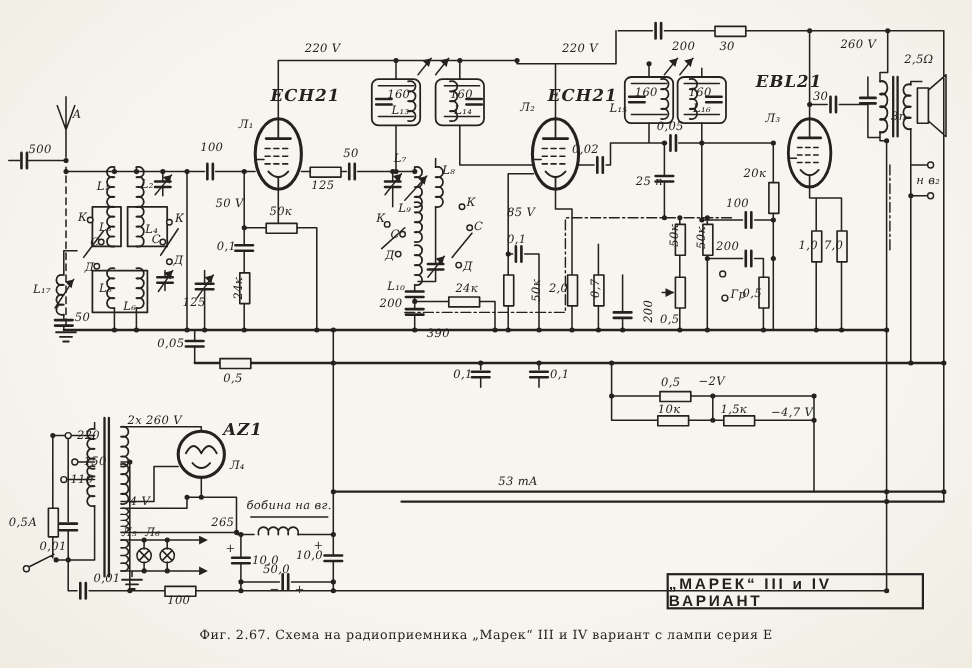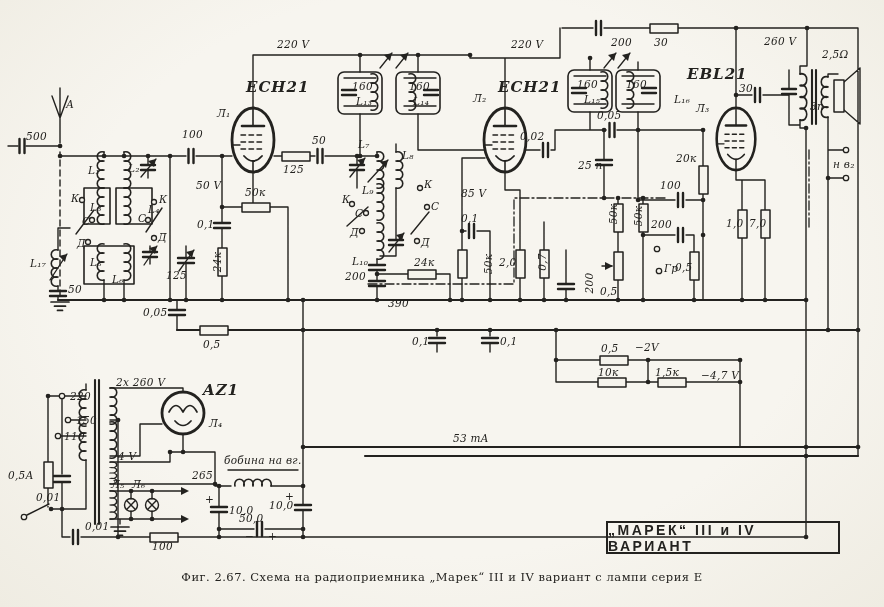--- a/index.html
+++ b/index.html
@@ -291,21 +291,21 @@
   </g>
 </g>
 </svg>
 
 <div class="labels">
       <span class="lbl" style="left: 66px; top: 104px;">А</span>
       <span class="lbl" style="left: 26px; top: 136px;">500</span>
       <span class="lbl" style="left: 88px; top: 170px;">L₁</span>
       <span class="lbl" style="left: 128px; top: 168px;">L₂</span>
       <span class="lbl" style="left: 90px; top: 207px;">L₃</span>
-      <span class="lbl" style="left: 148px; top: 209px;">L₄</span>
+      <span class="lbl" style="left: 132px; top: 209px;">L₄</span>
       <span class="lbl" style="left: 90px; top: 262px;">L₅</span>
       <span class="lbl" style="left: 112px; top: 279px;">L₆</span>
       <span class="lbl" style="left: 30px; top: 263px;">L₁₇</span>
       <span class="lbl" style="left: 68px; top: 289px;">50</span>
       <span class="lbl" style="left: 71px; top: 198px;">К</span>
       <span class="lbl" style="left: 82px; top: 221px;">С</span>
       <span class="lbl" style="left: 77px; top: 243px;">Д</span>
       <span class="lbl" style="left: 159px; top: 199px;">К</span>
       <span class="lbl" style="left: 138px; top: 218px;">С</span>
       <span class="lbl" style="left: 158px; top: 237px;">Д</span>
@@ -345,23 +345,23 @@
       <span class="lbl" style="left: 520px; top: 136px;">0,02</span>
       <span class="lbl" style="left: 461px; top: 193px;">85 V</span>
       <span class="lbl" style="left: 461px; top: 218px;">0,1</span>
       <span class="lbl rot" style="left: 478px; top: 264px;">50к</span>
       <span class="lbl" style="left: 499px; top: 262px;">2,0</span>
       <span class="lbl rot" style="left: 533px; top: 262px;">0,7</span>
       <span class="lbl rot" style="left: 579px; top: 283px;">200</span>
       <span class="lbl" style="left: 611px; top: 42px;">200</span>
       <span class="lbl" style="left: 654px; top: 42px;">30</span>
       <span class="lbl" style="left: 577px; top: 84px;">160</span>
-      <span class="lbl" style="left: 584px; top: 99px;">L₁₅</span>
+      <span class="lbl" style="left: 554px; top: 99px;">L₁₅</span>
       <span class="lbl" style="left: 626px; top: 84px;">160</span>
-      <span class="lbl" style="left: 630px; top: 99px; margin-left: 44px;">L₁₆</span>
+      <span class="lbl" style="left: 630px; top: 99px;">L₁₆</span>
       <span class="lbl" style="left: 597px; top: 115px;">0,05</span>
       <span class="lbl" style="left: 578px; top: 165px;">25 п</span>
       <span class="lbl" style="left: 676px; top: 158px;">20к</span>
       <span class="lbl" style="left: 660px; top: 185px;">100</span>
       <span class="lbl" style="left: 651px; top: 224px;">200</span>
       <span class="lbl rot" style="left: 603px; top: 214px;">50к</span>
       <span class="lbl rot" style="left: 628px; top: 216px;">50к</span>
       <span class="lbl" style="left: 664px; top: 268px;">Гр</span>
       <span class="lbl" style="left: 600px; top: 291px;">0,5</span>
       <span class="lbl" style="left: 675px; top: 267px;">0,5</span>

